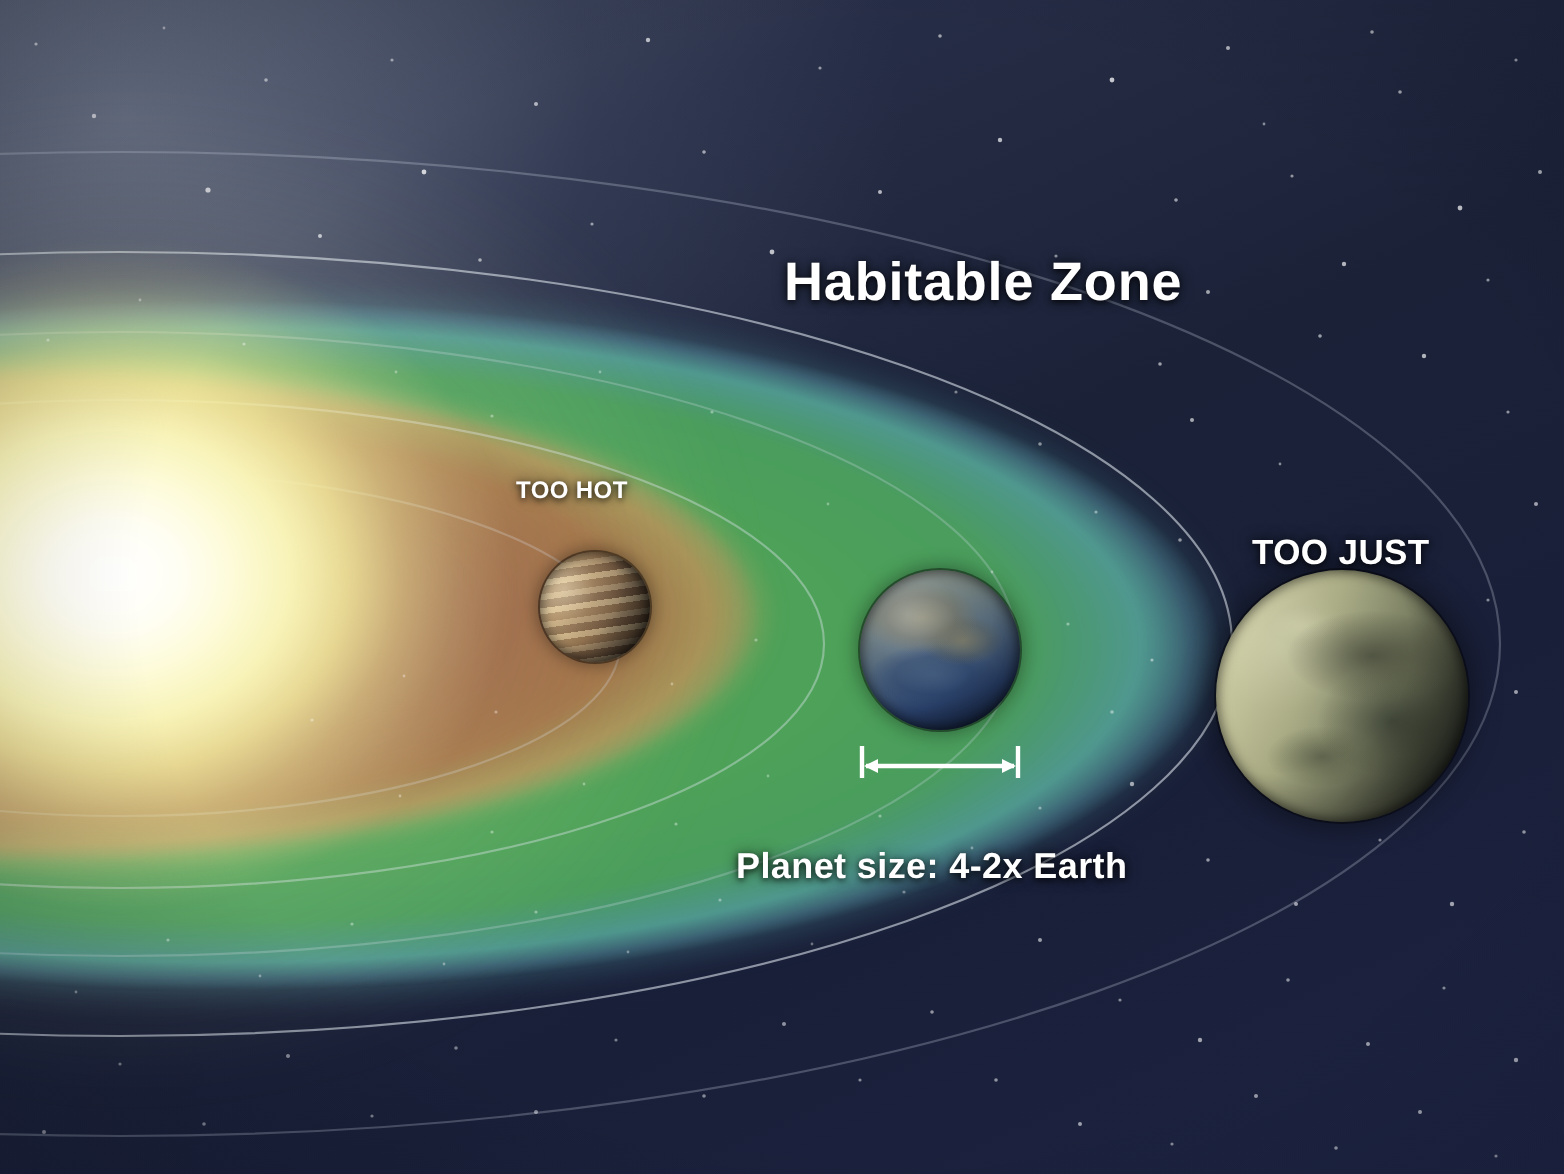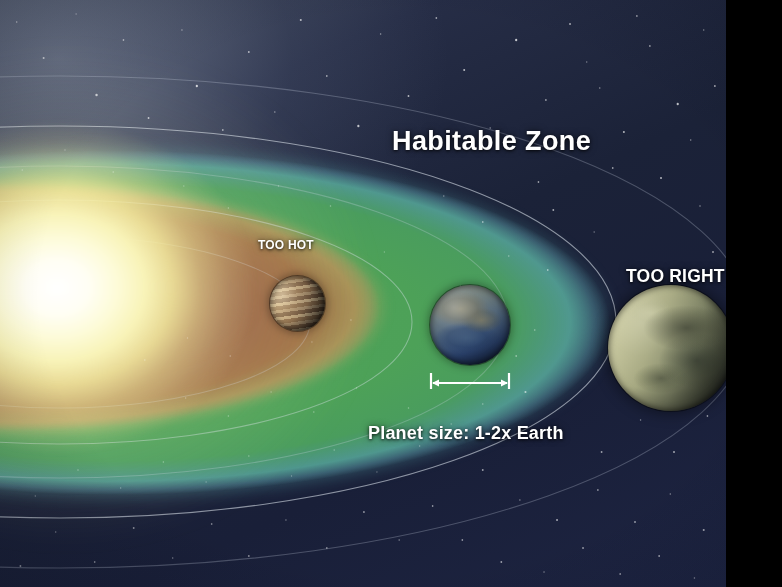--- a/index.html
+++ b/index.html
@@ -2,21 +2,21 @@
 <html><head>
 <meta charset="utf-8">
 <style>
   html, body {
     margin: 0;
     padding: 0;
     background: #000;
   }
   #stage {
     position: relative;
-    width: 726px;
+    width: 782px;
     height: 587px;
     overflow: hidden;
     font-family: "Liberation Sans", sans-serif;
     background: #12162a;
   }
 
   
   .space-base {
     position: absolute;
     inset: 0;
@@ -382,16 +382,16 @@
       <line class="measure-stroke" x1="3" y1="2" x2="3" y2="18"></line>
       <line class="measure-stroke" x1="81" y1="2" x2="81" y2="18"></line>
       <line class="measure-stroke" x1="5" y1="12" x2="79" y2="12" stroke-width="1.6"></line>
       <polygon points="4,12 11,8.5 11,15.5" fill="#ffffff"></polygon>
       <polygon points="80,12 73,8.5 73,15.5" fill="#ffffff"></polygon>
     </svg>
   </div>
 
   <div class="label" id="title">Habitable Zone</div>
   <div class="label" id="label-hot">TOO HOT</div>
-  <div class="label" id="label-cold">TOO RIGHT</div>
-  <div class="label" id="caption">Planet size: 1-2x Earth</div>
+  <div class="label" id="label-cold">TOO JUST</div>
+  <div class="label" id="caption">Planet size: 4-2x Earth</div>
 
 </div>
 
 </body></html>

